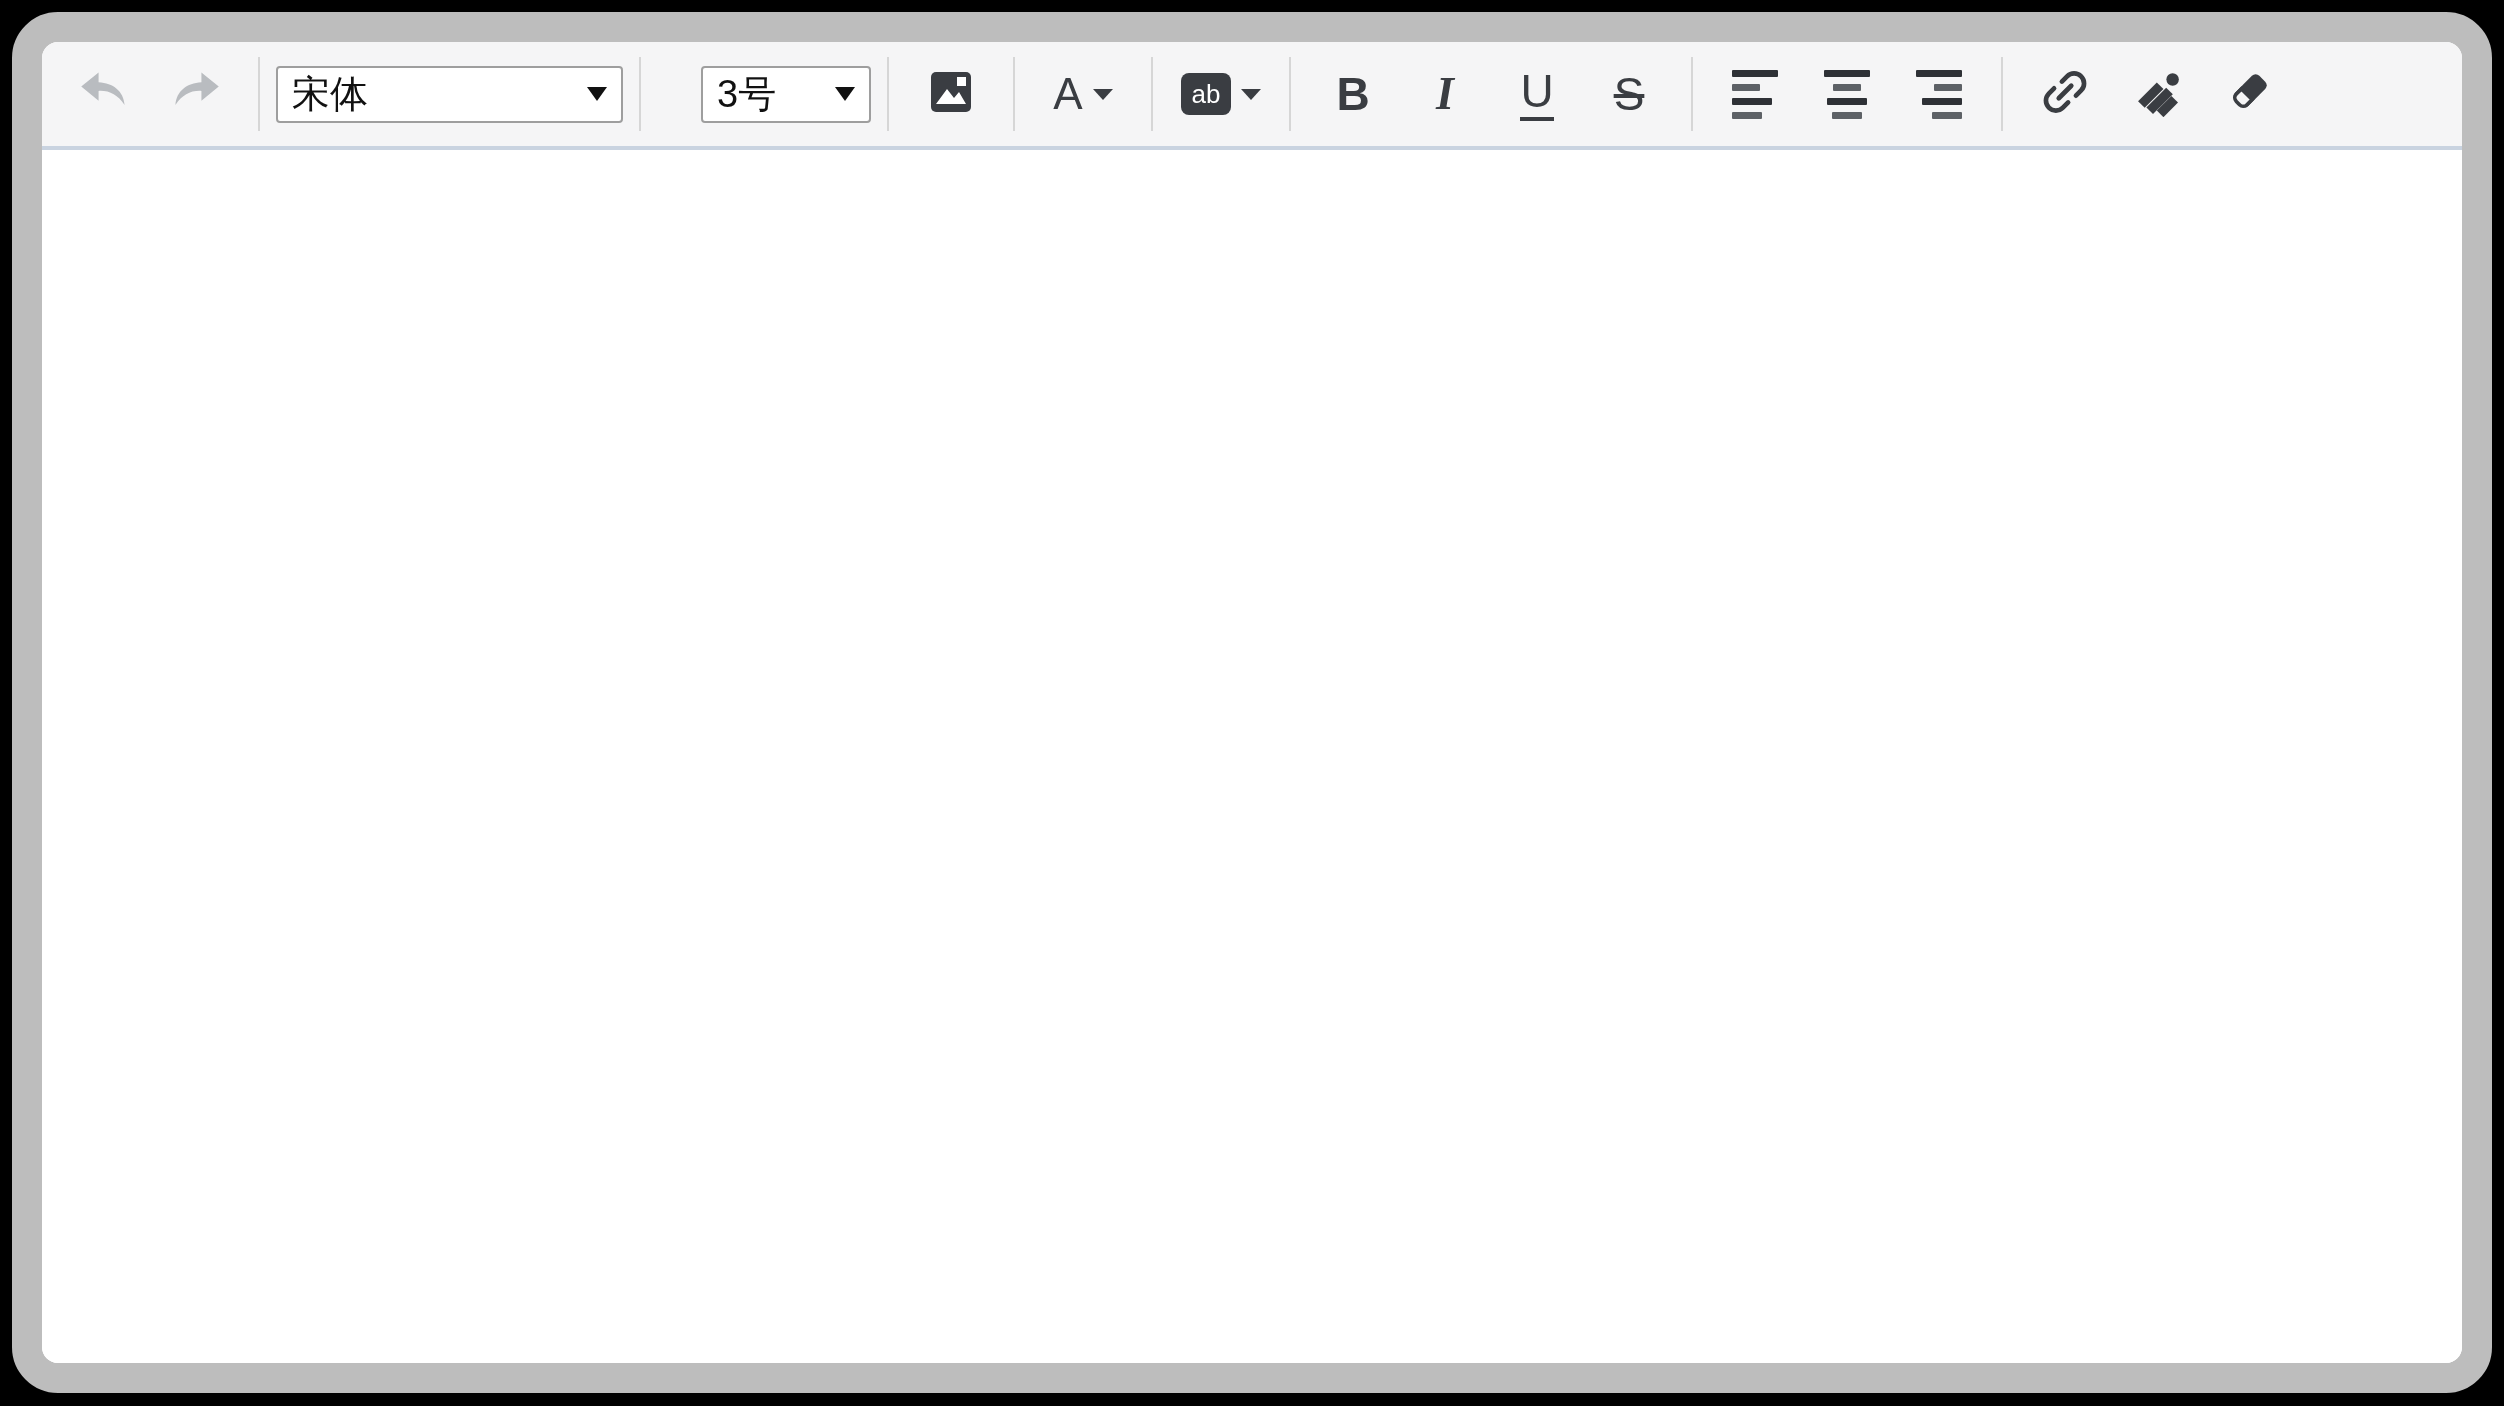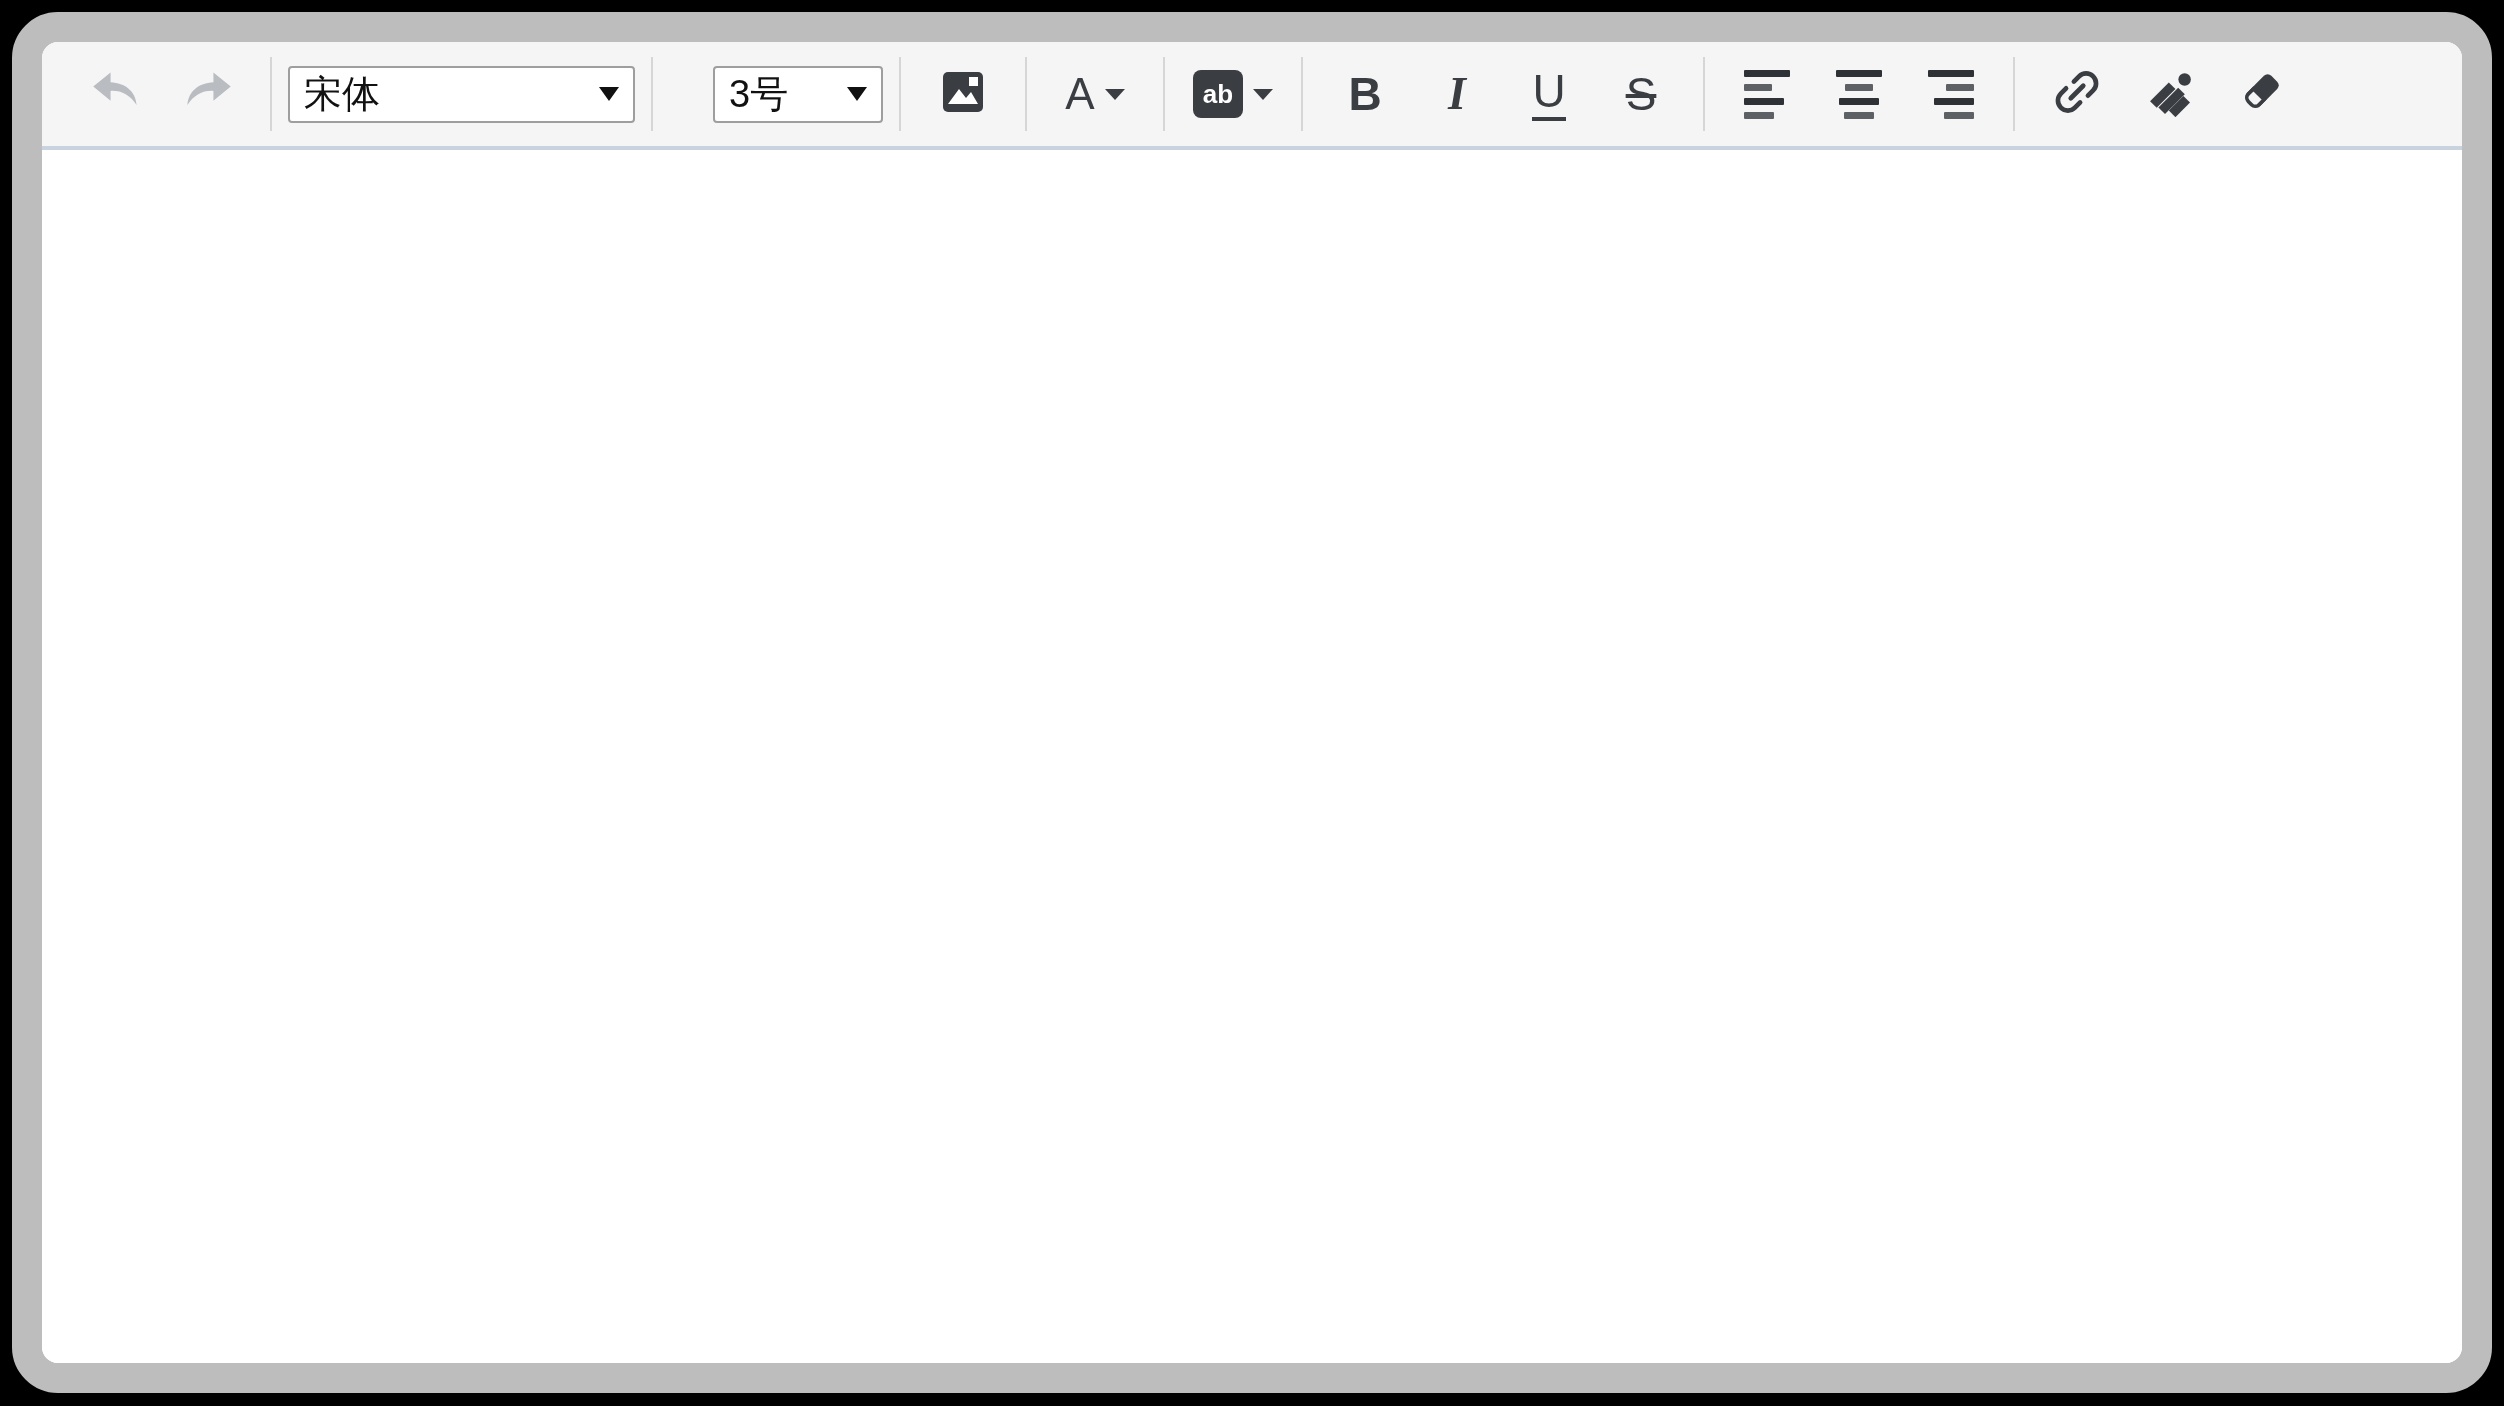--- a/index.html
+++ b/index.html
@@ -21,21 +21,21 @@
     border: 30px solid #bdbdbd;
     border-radius: 46px;
     overflow: hidden;
   }
   .toolbar {
     height: 104px;
     background: #f5f5f6;
     border-bottom: 4px solid #c9d3e0;
     display: flex;
     align-items: center;
-    padding-left: 28px;
+    padding-left: 16px;
     box-sizing: content-box;
   }
   .tb-btn {
     width: 92px;
     height: 84px;
     display: flex;
     align-items: center;
     justify-content: center;
     flex: 0 0 auto;
     cursor: pointer;
@@ -85,29 +85,29 @@
   .color-a-label { font-size: 44px; color: #3a3d42; font-weight: 400; line-height: 1; }
   .mini-caret {
     width: 0; height: 0;
     border-left: 10px solid transparent;
     border-right: 10px solid transparent;
     border-top: 11px solid #3a3d42;
     margin-left: 10px;
   }
   .ab-badge {
     width: 50px;
-    height: 48px;
+    height: 42px;
     background: #3a3d42;
     border-radius: 8px;
     display: flex;
     align-items: center;
     justify-content: center;
     color: #ffffff;
     font-size: 26px;
-    font-weight: 700;
+    font-weight: 400;
     line-height: 1;
   }
   .btn-wide { width: 104px; }
   .align-icon { display: flex; flex-direction: column; gap: 7px; width: 46px; }
   .align-icon .bar { height: 7px; border-radius: 1px; }
   .bar-dark { background: #2e3136; }
   .bar-mid { background: #5d6166; }
   .align-left-icon .bar { align-self: flex-start; }
   .align-center-icon .bar { align-self: center; }
   .align-right-icon .bar { align-self: flex-end; }

